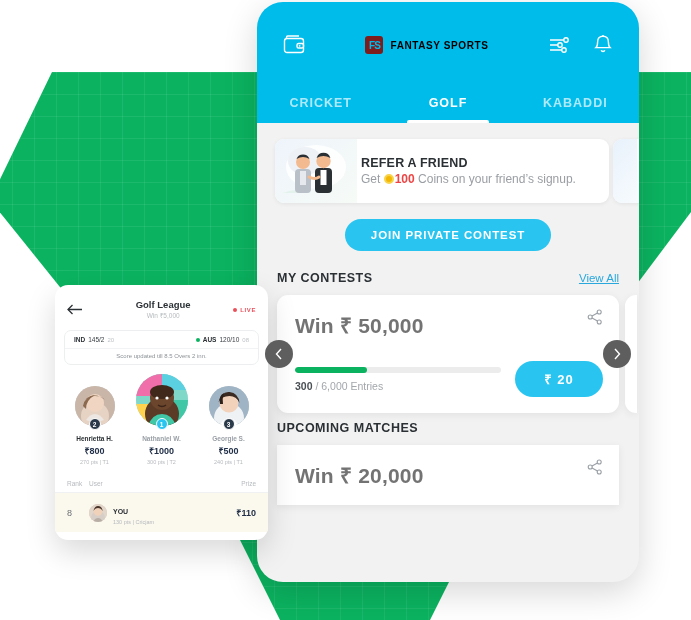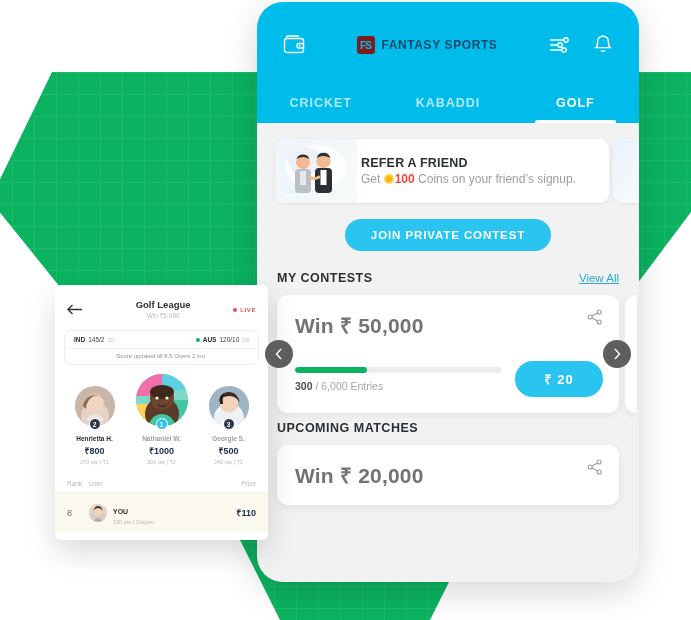--- a/index.html
+++ b/index.html
@@ -48,21 +48,21 @@
     justify-content:space-between; padding:0 26px;
   }
   .brand { display:flex; align-items:center; gap:7px; }
   .brand-mark {
     width:18px; height:18px; border-radius:3px; background:#7f1d1d;
     color:#00BCEB; font-size:10px; font-weight:bold;
     display:flex; align-items:center; justify-content:center;
     letter-spacing:-1px;
   }
   .brand-name {
-    color:#0c4a6e; font-size:12px; font-weight:bold;
+    color:#000000; font-size:10px; font-weight:bold;
     letter-spacing:0.6px;
   }
   .icn { display:flex; align-items:center; }
   .right-icons { display:flex; align-items:center; gap:22px; }
 
   .tabs { display:flex; }
   .tab {
     flex:1; text-align:center; padding:8px 0 13px;
     color:rgba(255,255,255,0.68);
     font-size:12.5px; font-weight:bold; letter-spacing:1px;
@@ -167,30 +167,30 @@
     position:absolute; top:50%; transform:translateY(-50%);
     width:28px; height:28px; border-radius:50%;
     background:#5e5e5e; color:#fff;
     display:flex; align-items:center; justify-content:center;
     font-size:13px; cursor:pointer; z-index:5;
   }
   .arrow-prev { left:8px; }
   .arrow-next { right:8px; }
 
   .upcoming-card {
-    background:#fff; border-radius:11px; padding:16px 18px;
+    background:#fff; border-radius:0; padding:16px 18px;
     box-shadow:0 2px 8px rgba(0,0,0,0.07); position:relative;
     min-height:60px;
   }
 
   
   .live-card {
     position:absolute; left:55px; top:285px;
     width:213px; height:255px;
-    background:#fff; border-radius:6px;
+    background:#fff; border-radius:13px;
     box-shadow:0 12px 30px rgba(0,0,0,0.15);
     overflow:hidden;
   }
   .live-top {
     display:flex; align-items:center; padding:14px 12px 6px;
   }
   .back-ic { flex:none; width:26px; }
   .live-titles { flex:1; text-align:center; }
   .lg-title { font-size:9.5px; font-weight:bold; color:#2b3034; }
   .lg-sub { font-size:6.5px; color:#b6babe; margin-top:1px; }
@@ -302,22 +302,22 @@
               <path d="M10 2.2 C6.4 2.2 4.6 4.8 4.6 8 c0 4.2 -1.6 5.6 -1.6 5.6 h14 s-1.6 -1.4 -1.6 -5.6 c0 -3.2 -1.8 -5.8 -5.4 -5.8z"></path>
               <path d="M10 1 v1.2"></path>
               <path d="M8.2 16.2 a1.9 1.9 0 0 0 3.6 0"></path>
             </svg>
           </span>
         </div>
       </div>
 
       <div class="tabs">
         <div class="tab">CRICKET</div>
+        <div class="tab active">GOLF</div>
         <div class="tab">KABADDI</div>
-        <div class="tab active">GOLF</div>
       </div>
     </div>
 
     <div class="screen">
 
       <div class="banner-row">
         <div class="banner">
           <div class="banner-art">
             <svg class="ppl" width="82" height="56" viewBox="0 0 82 56">
               <ellipse cx="41" cy="26" rx="30" ry="22" fill="#ffffff" opacity="0.85"></ellipse>

